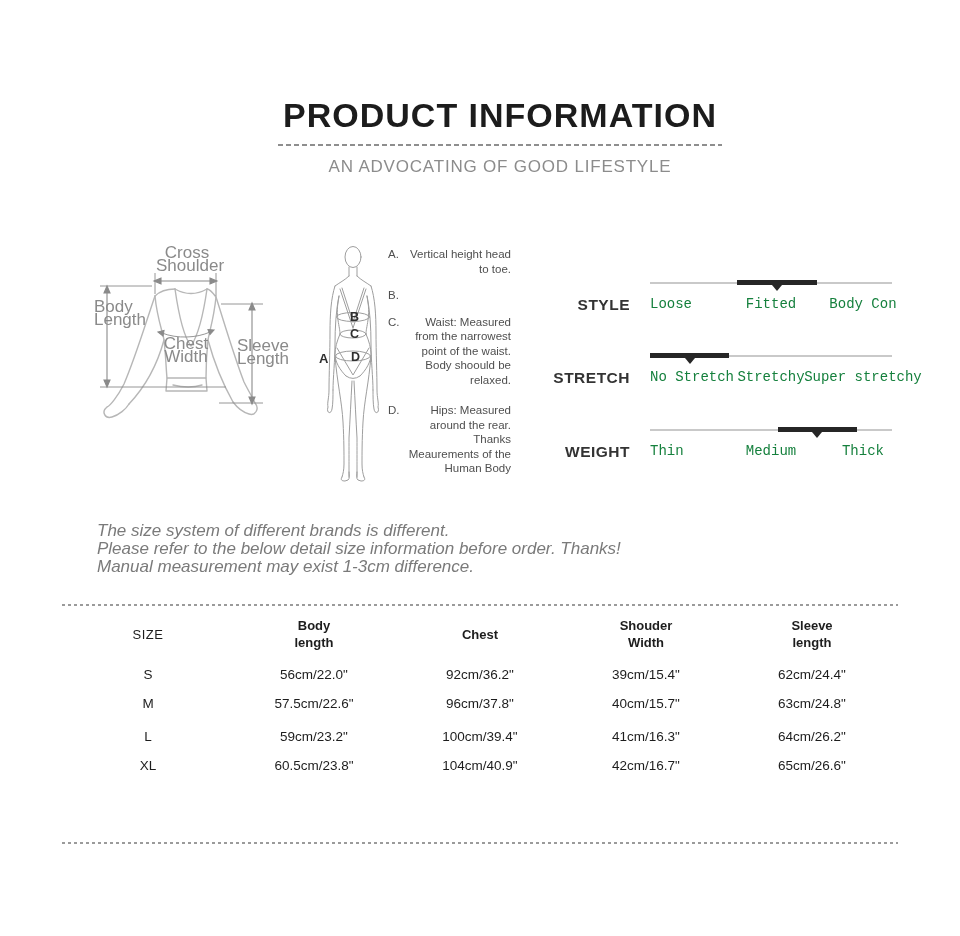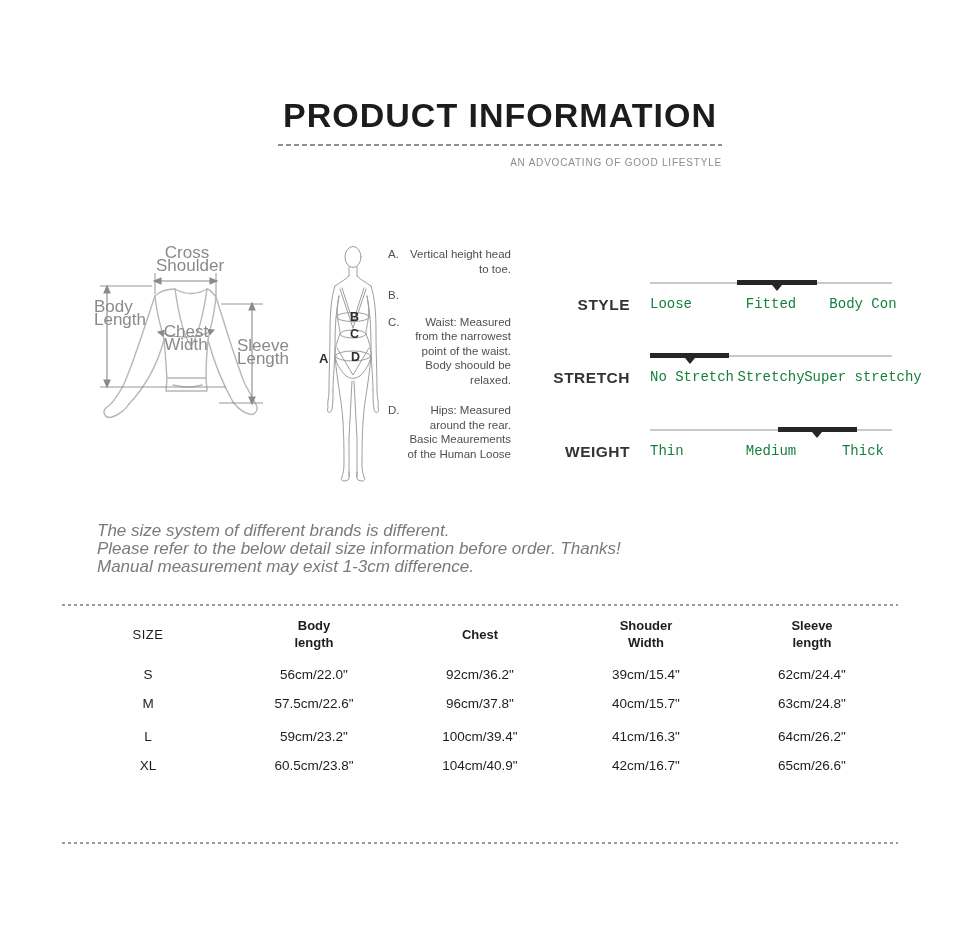--- a/index.html
+++ b/index.html
@@ -5,29 +5,29 @@
   html,body{margin:0;padding:0;background:#fff;}
   #page{
     position:relative;width:960px;height:936px;background:#ffffff;overflow:hidden;
     font-family:"Liberation Sans", sans-serif;
   }
   
   .header{position:absolute;left:278px;top:96px;width:444px;text-align:center;}
   .title{font-size:34px;font-weight:700;color:#1c1c1c;letter-spacing:1px;margin:0;white-space:nowrap;}
   .title-divider{margin-top:9px;height:2px;
     background:repeating-linear-gradient(90deg,#8e8e8e 0 5px,transparent 5px 8px);}
-  .subtitle{margin-top:11px;font-size:10px;color:#8c8c8c;letter-spacing:0.8px;text-align:right;}
+  .subtitle{margin-top:11px;font-size:17px;color:#8c8c8c;letter-spacing:0.8px;}
 
   
   .garment{position:absolute;left:88px;top:238px;width:200px;height:270px;}
   .garment svg{position:absolute;left:0;top:0;}
   .g-label{position:absolute;font-size:17px;line-height:13px;color:#8a8a8a;}
   .g-cross{left:68px;top:8px;width:62px;text-align:center;}
   .g-bodylen{left:6px;top:62px;width:48px;}
-  .g-chest{left:71px;top:87px;width:54px;text-align:center;}
+  .g-chest{left:71px;top:99px;width:54px;text-align:center;}
   .g-sleeve{left:149px;top:101px;width:56px;}
 
   
   .figure{position:absolute;left:318px;top:240px;width:72px;height:245px;}
   .figure text{font-family:"Liberation Sans", sans-serif;}
 
   
   .measures{position:absolute;left:388px;top:247px;width:126px;color:#4f4f4f;}
   .m-item{display:flex;font-size:11.5px;line-height:14.5px;}
   .m-item .mk{width:15px;flex:0 0 15px;}
@@ -166,21 +166,21 @@
     </div>
     <div class="m-item m-b">
       <span class="mk">B.</span>
     </div>
     <div class="m-item m-c">
       <span class="mk">C.</span>
       <span class="mtxt">Waist: Measured from the narrowest point of the waist. Body shoould be relaxed.</span>
     </div>
     <div class="m-item m-d">
       <span class="mk">D.</span>
-      <span class="mtxt">Hips: Measured around the rear. Basic Meaurements of the Human Loose</span>
+      <span class="mtxt">Hips: Measured around the rear. Thanks Meaurements of the Human Body</span>
     </div>
   </div>
 
   <div class="attr-row attr-style s-style">
     <span class="attr-name">STYLE</span>
     <div class="track"></div>
     <div class="active-seg"></div>
     <div class="tri"></div>
     <div class="opts">
       <span class="opt o-left">Loose</span>

